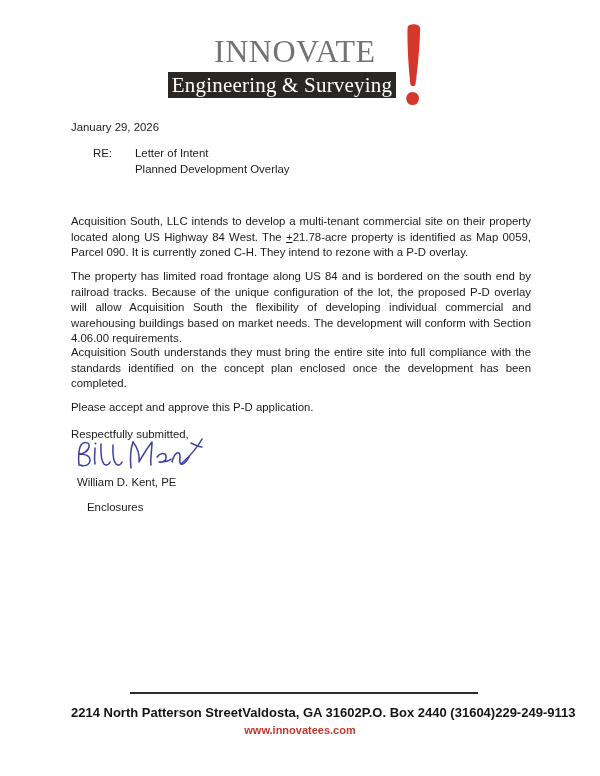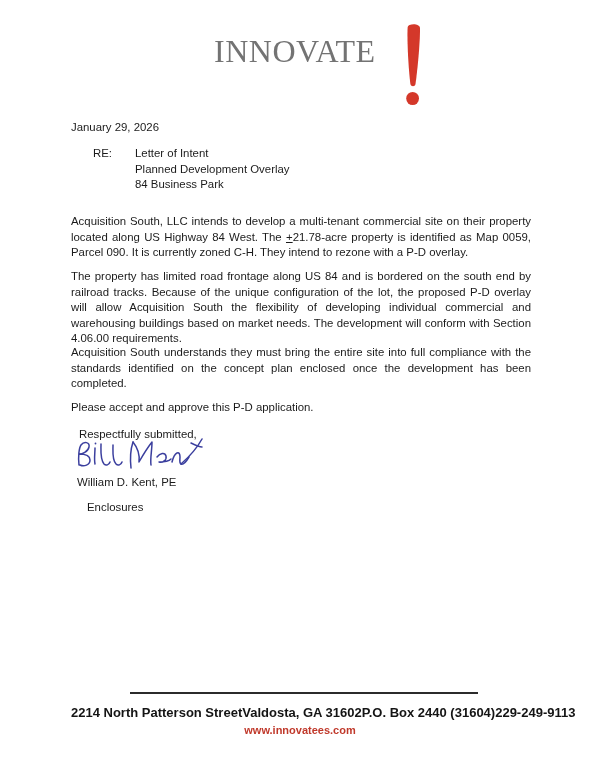--- a/index.html
+++ b/index.html
@@ -123,21 +123,21 @@
     position: absolute;
     left: 0;
     width: 460px;
     text-align: justify;
     text-justify: inter-word;
   }
   .para.p1 { top: 203px; }
   .para.p2 { top: 258px; }
   .para.p3 { top: 334px; }
   .para.p4 { top: 389px; text-align: left; }
-  .para.p5 { top: 416px; text-align: left; margin-left: 8px; }
+  .para.p5 { top: 416px; text-align: left; }
 
   .pm {
     text-decoration: underline;
     text-underline-offset: 1px;
   }
 
   .sig-name {
     position: absolute;
     left: 0;
     top: 475px;
@@ -193,39 +193,41 @@
 </style>
 </head>
 <body>
 
 <div class="page">
 
   <div class="letterhead">
     <div class="logo-wrap">
       <div class="logo-word">INNOVATE</div>
 
+      <div class="logo-band">
+        <span class="logo-band-text">Engineering &amp; Surveying</span>
+      </div>
 
       <svg class="logo-bang" viewBox="0 0 30 86">
         <path d="M11.5 3 C16 1.5, 21.5 2.5, 22 6 C22.2 20, 19.5 48, 17.5 62 C17 65, 13 65, 12.4 62 C10.4 47, 9 18, 9.6 6 C9.8 4.2, 10.3 3.4, 11.5 3 Z" fill="#d4382a"></path>
         <ellipse cx="14.6" cy="76.5" rx="6.4" ry="6.6" fill="#d4382a"></ellipse>
       </svg>
     </div>
   </div>
 
   <div class="doc-body">
 
     <div class="date-line">January 29, 2026</div>
 
     <div class="re-block">
       <div class="re-row">
         <div class="re-label">RE:</div>
         <div class="re-lines">
           <div>Letter of Intent</div>
           <div>Planned Development Overlay</div>
-          <div>84 Business Park</div>
         </div>
       </div>
     </div>
 
     <p class="para p1"><span>Acquisition South, LLC intends to develop a multi-tenant commercial site on their property located along US Highway 84 West.  The </span><span class="pm">+</span><span>21.78-acre property is identified as Map 0059, Parcel 090.  It is currently zoned C-H.  They intend to rezone with a P-D overlay.</span></p>
 
     <p class="para p2">The property has limited road frontage along US 84 and is bordered on the south end by railroad tracks.  Because of the unique configuration of the lot, the proposed P-D overlay will allow Acquisition South the flexibility of developing individual commercial and warehousing buildings based on market needs.  The development will conform with Section 4.06.00 requirements.</p>
 
     <p class="para p3">Acquisition South understands they must bring the entire site into full compliance with the standards identified on the concept plan enclosed once the development has been completed.</p>
 

